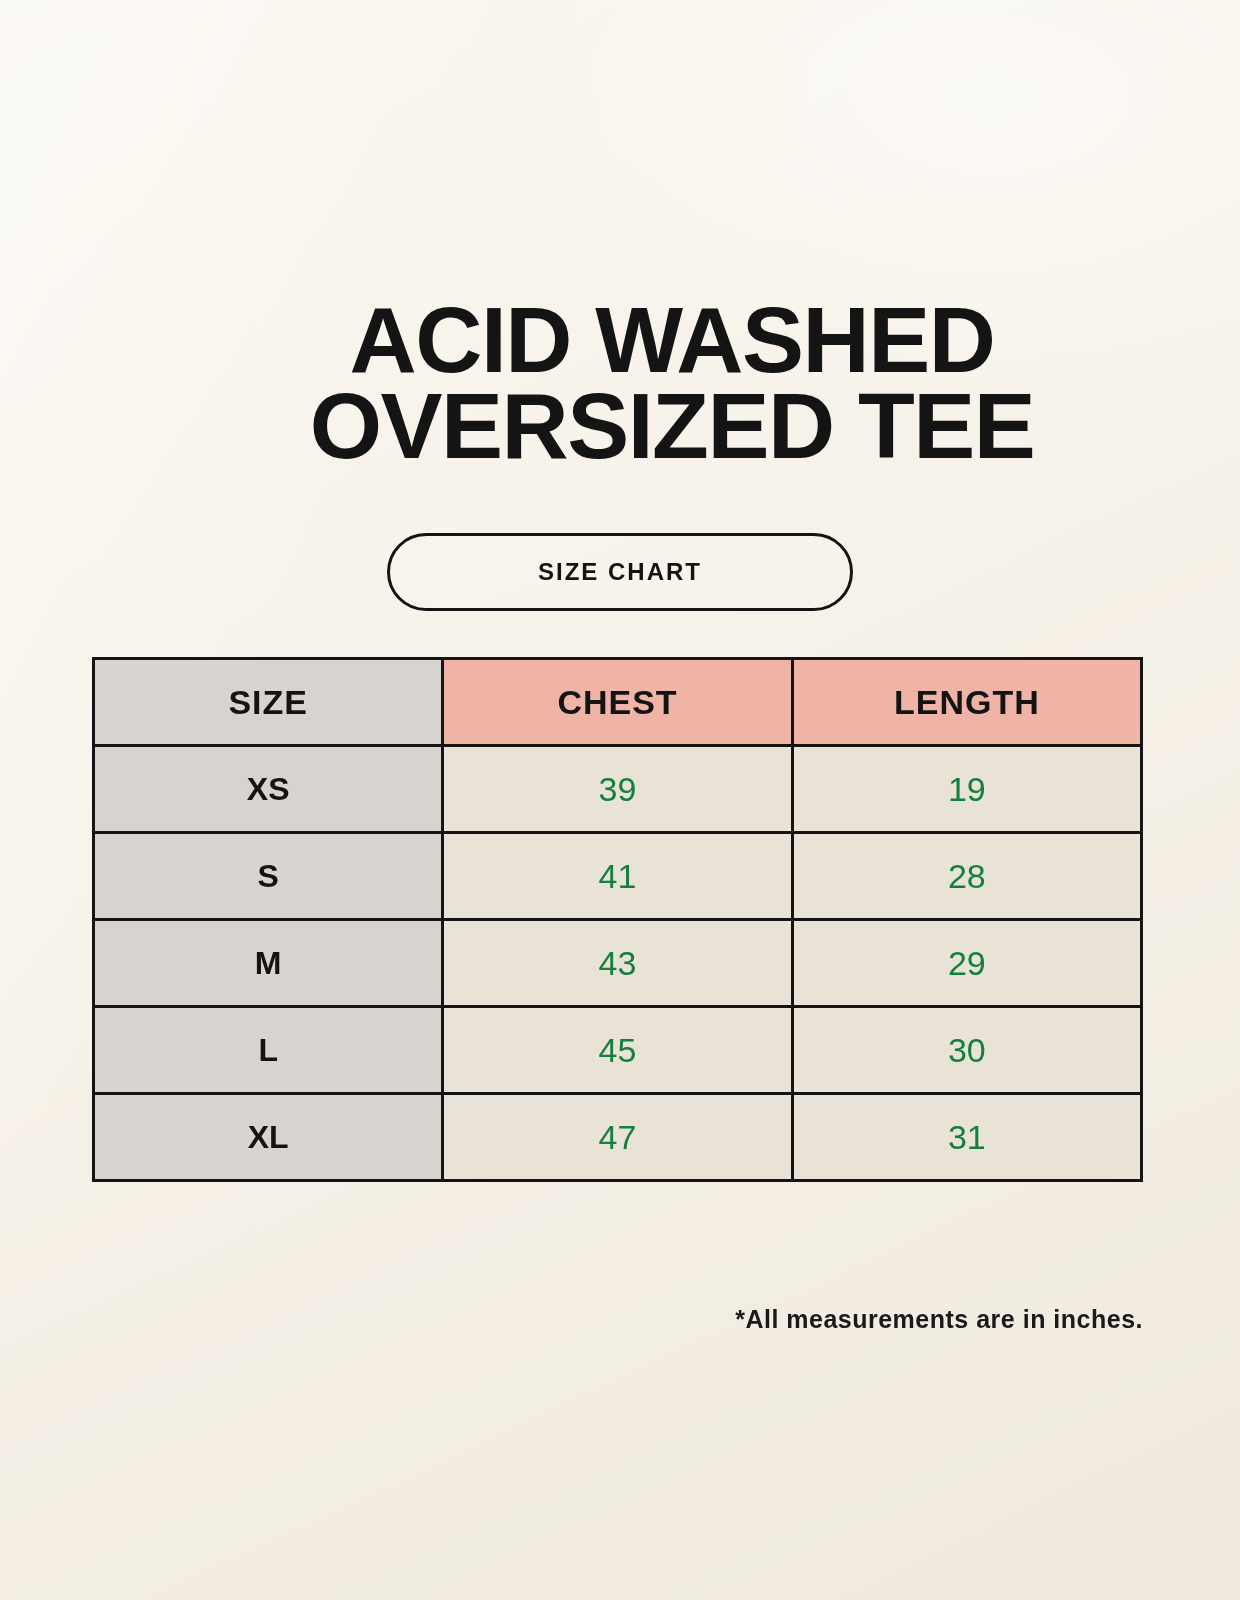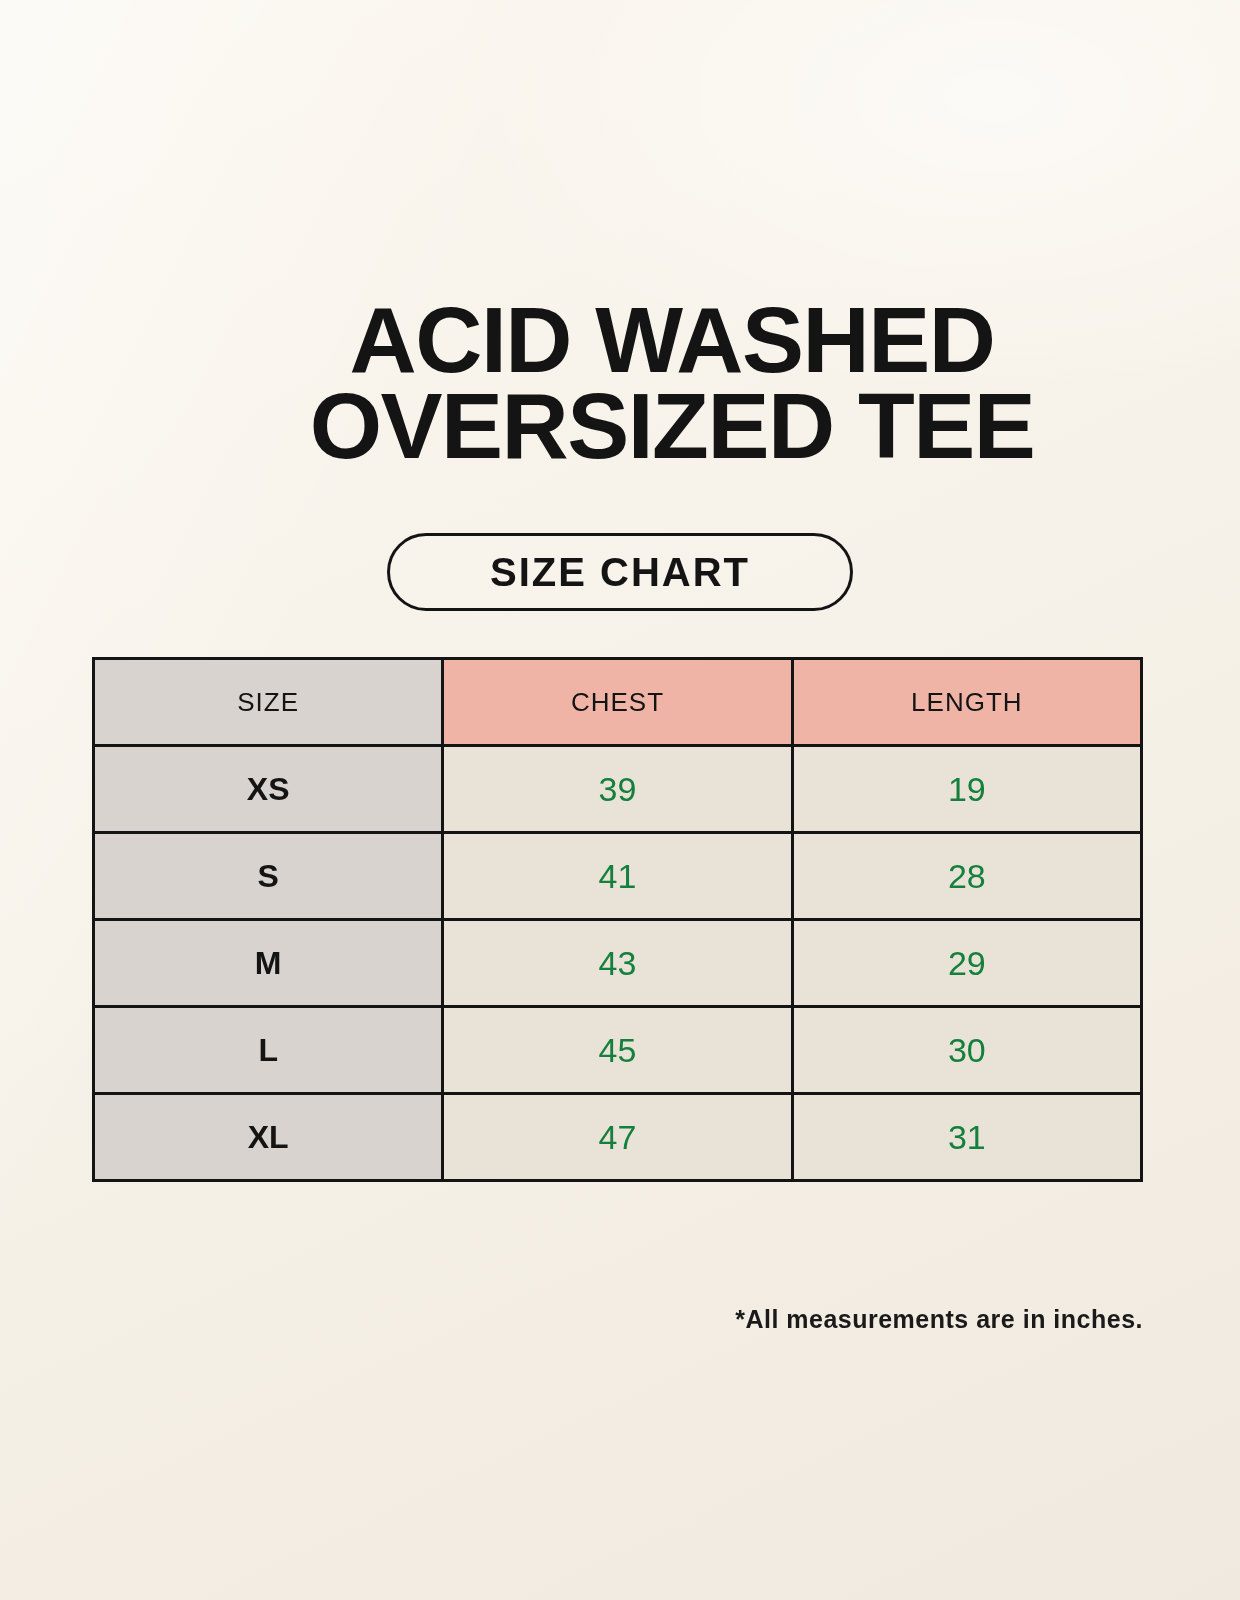--- a/index.html
+++ b/index.html
@@ -29,38 +29,38 @@
   .pill {
     position:absolute; top:533px; left:50%;
     transform:translateX(-50%);
     width:466px; height:78px;
     border:3px solid #141414; border-radius:42px;
     display:flex; align-items:center; justify-content:center;
     background:rgba(250,246,238,0.35);
     cursor:pointer;
   }
   .pill span {
-    font-size:40px; font-weight:700; letter-spacing:2px;
+    font-size:24px; font-weight:700; letter-spacing:2px;
   }
 
   .table-wrap {
     position:absolute; top:657px; left:92px; width:1051px;
   }
   table {
     width:100%;
     border-collapse:collapse;
     table-layout:fixed;
   }
   th, td {
     border:3px solid #141414;
     text-align:center; vertical-align:middle;
     height:87px;
   }
   thead th {
-    font-size:26px; font-weight:400; letter-spacing:1px;
+    font-size:34px; font-weight:700; letter-spacing:1px;
     background:#efb4a6;
   }
   thead th.col-size { background:#d9d3cf; }
   tbody th {
     font-size:32px; font-weight:700;
     background:#d9d3cf;
   }
   tbody td {
     font-size:34px; font-weight:400;
     color:#15803d;

